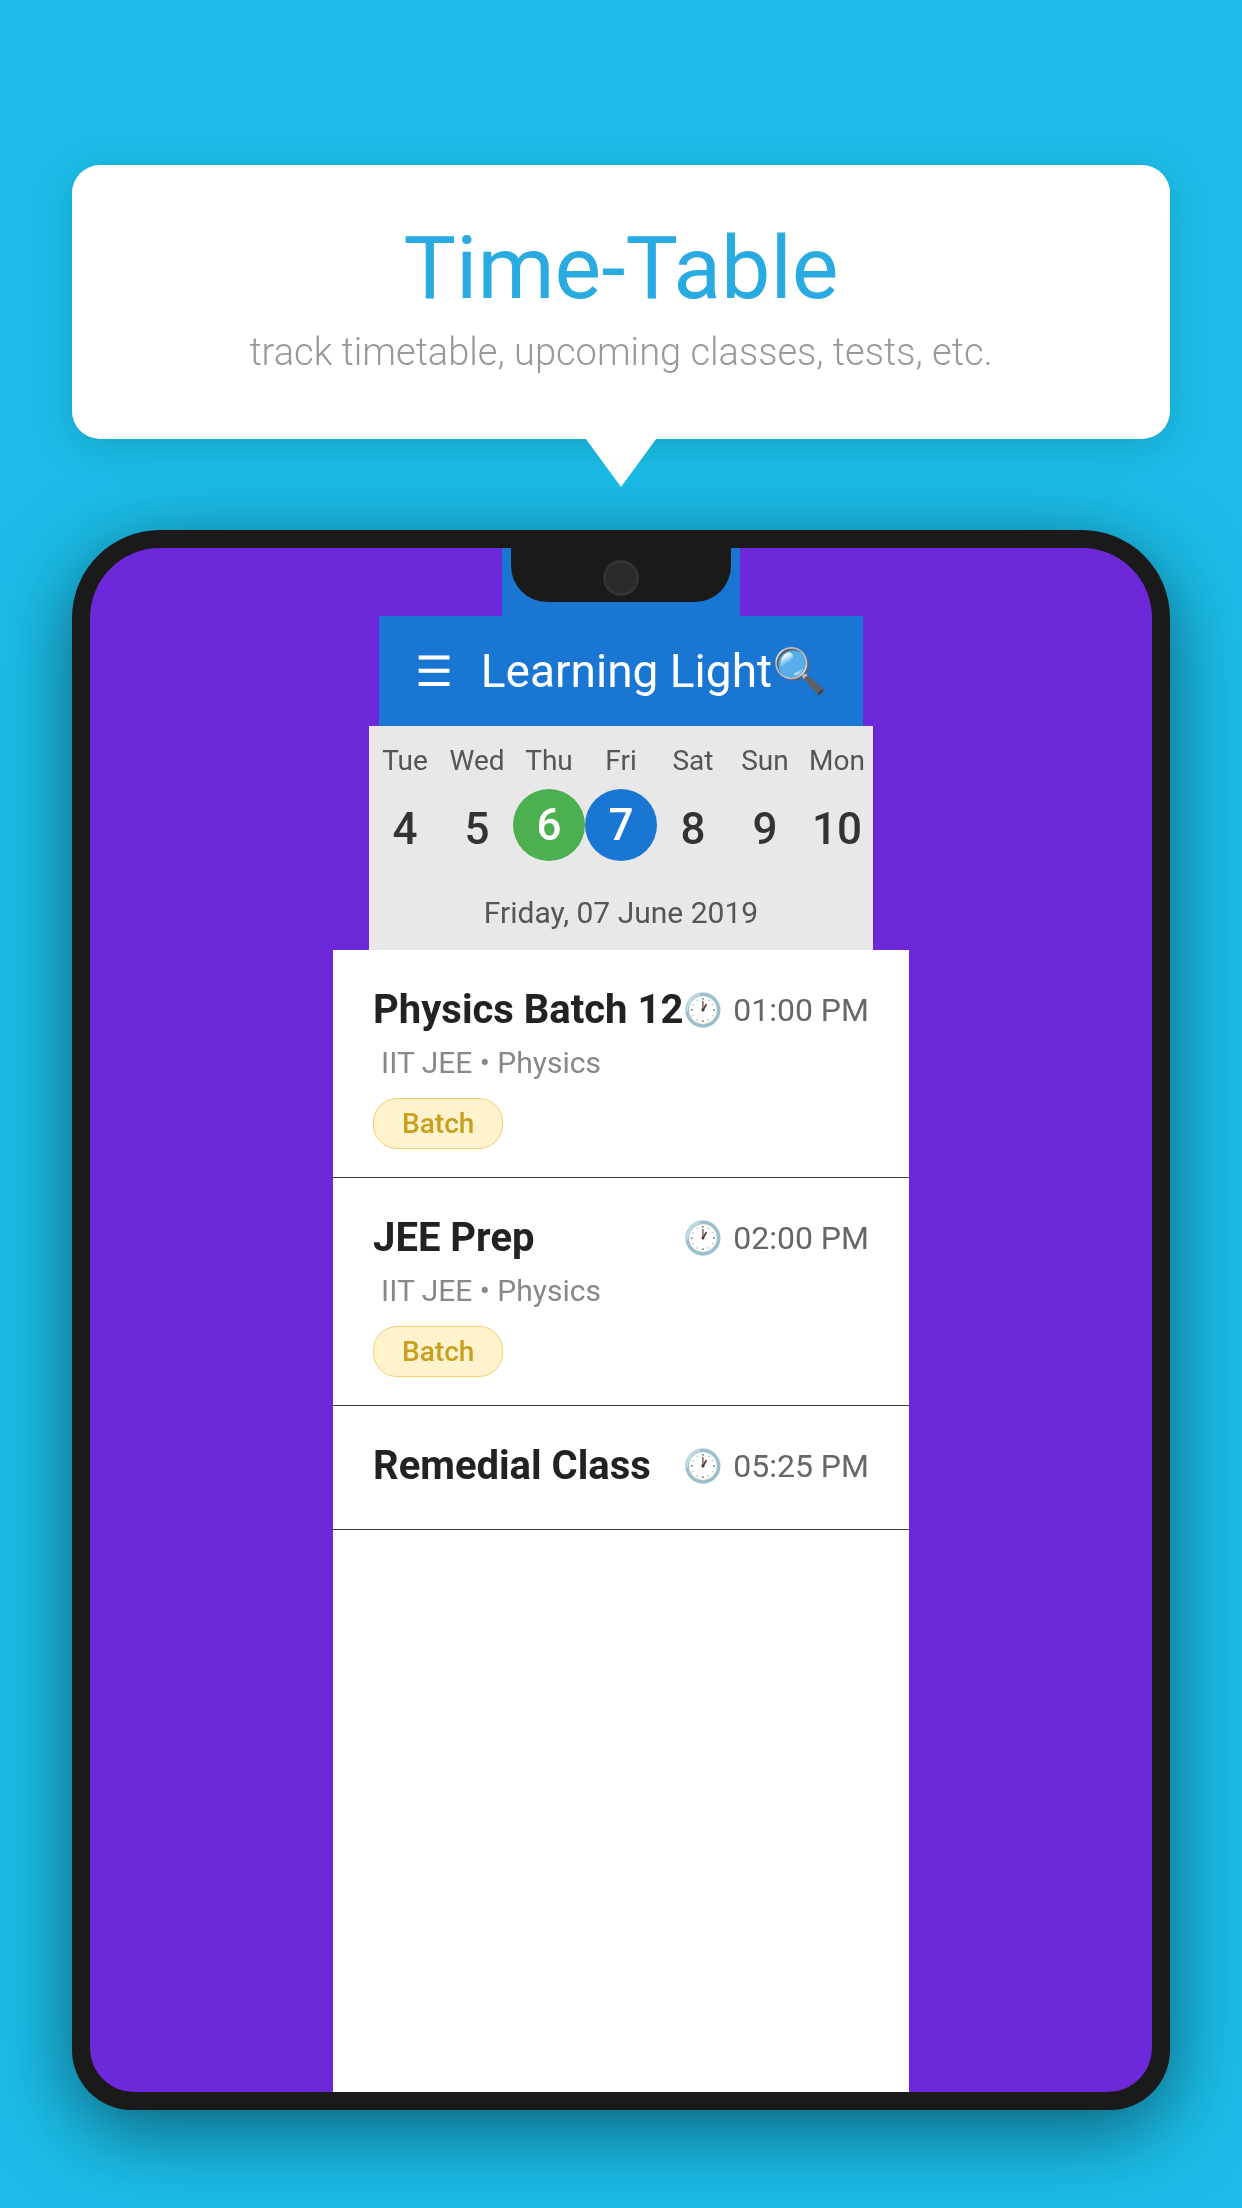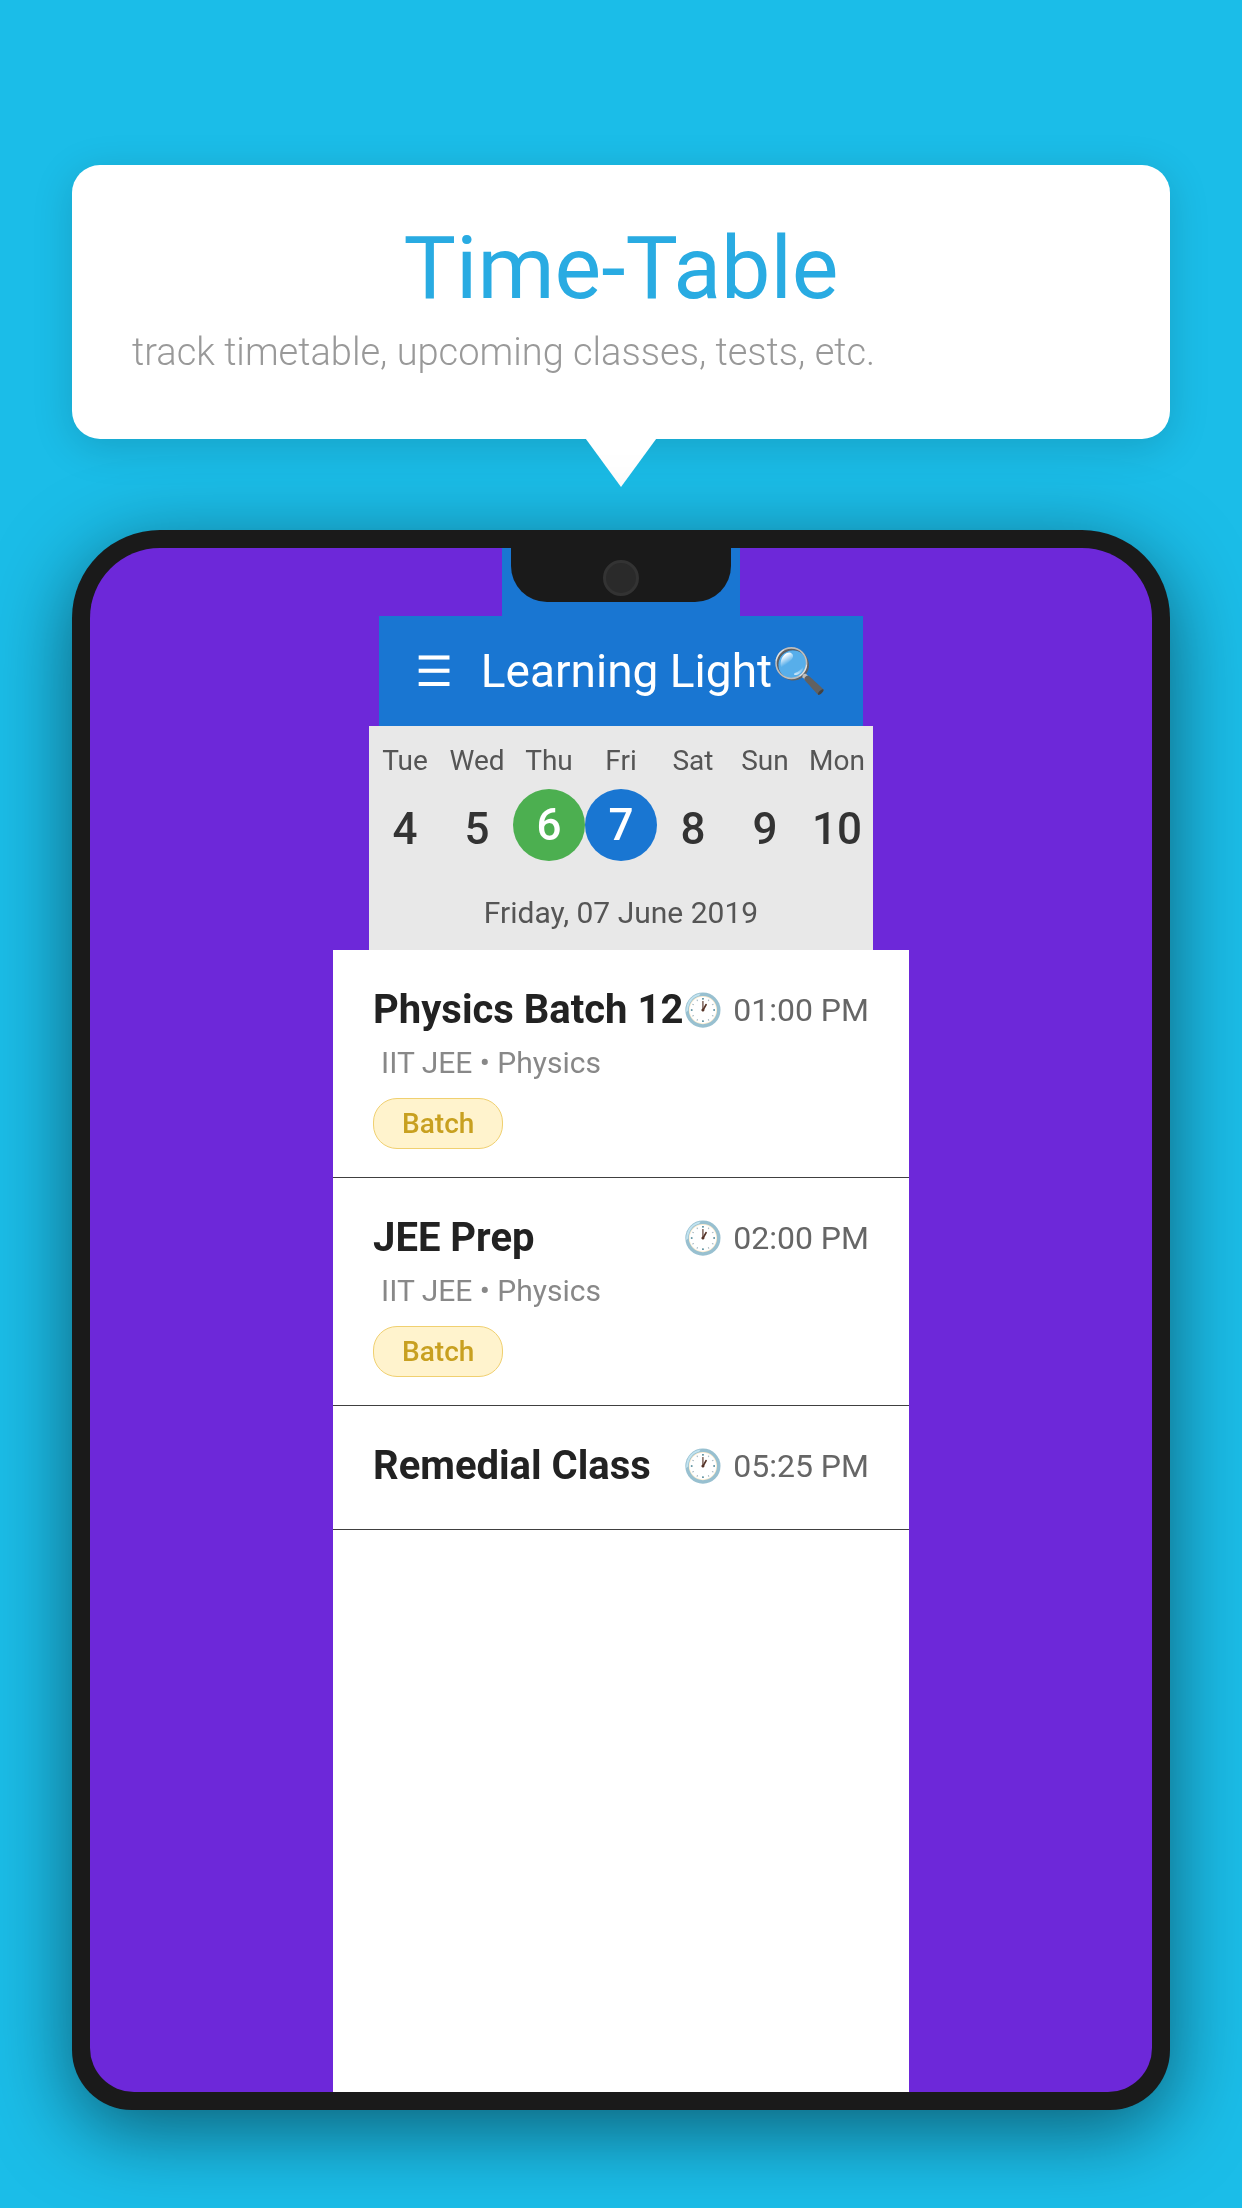--- a/index.html
+++ b/index.html
@@ -38,20 +38,21 @@
     }
     .card-title {
       text-align: center;
       font-size: 88px;
       font-weight: 400;
       color: #29ABE2;
       line-height: 1.1;
       margin-bottom: 13px;
     }
     .card-subtitle {
+      text-align: center;
       font-size: 38px;
       color: #999;
       font-weight: 300;
     }
 
     
     .phone-wrapper {
       position: absolute;
       top: 530px;
       left: 72px;

